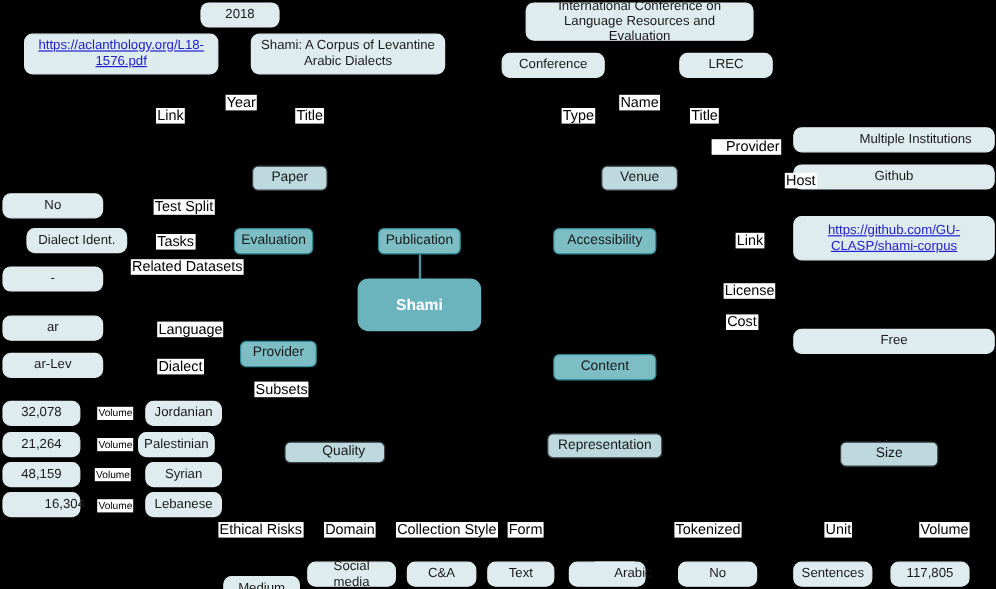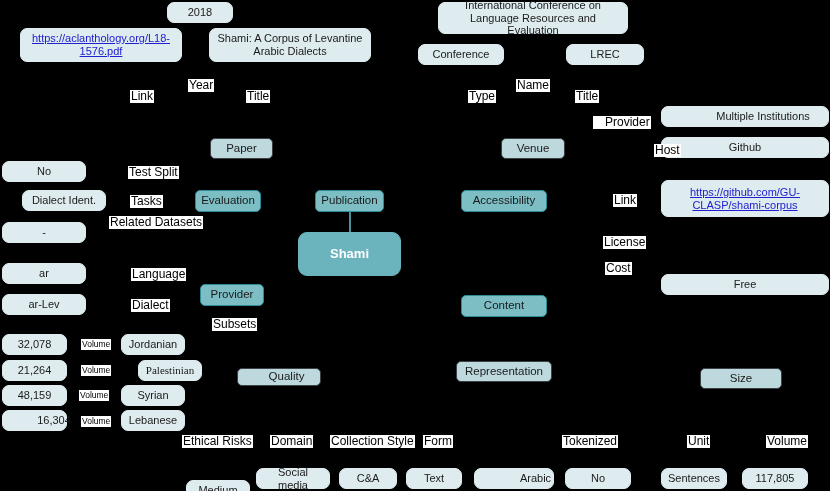--- a/index.html
+++ b/index.html
@@ -162,21 +162,21 @@
 
   <div class="node leaf" style="left:2px; top:294px; width:84px; height:21px;">ar-Lev</div>
 
   <div class="elabel" style="left:131px; top:268px;">Language</div>
   <div class="elabel" style="left:131px; top:299px;">Dialect</div>
   <div class="elabel" style="left:212px; top:318px;">Subsets</div>
 
   <div class="node teal" style="left:200px; top:284px; width:64px; height:22px;">Provider</div>
 
   <div class="node leaf" style="left:121px; top:334px; width:64px; height:21px;">Jordanian</div>
-  <div class="node leaf" style="left:138px; top:360px; width:64px; height:21px;font-family:Liberation Serif, serif;">Palestinian</div>
+  <div class="node leaf" style="left:115px; top:360px; width:64px; height:21px;">Palestinian</div>
   <div class="node leaf" style="left:121px; top:385px; width:64px; height:21px;">Syrian</div>
   <div class="node leaf" style="left:121px; top:410px; width:64px; height:21px;">Lebanese</div>
 
   <div class="node leaf" style="left:2px; top:334px; width:65px; height:21px;">32,078</div>
   <div class="node leaf" style="left:2px; top:360px; width:65px; height:21px;">21,264</div>
   <div class="node leaf" style="left:2px; top:385px; width:65px; height:21px;">48,159</div>
   <div class="node leaf" style="left:2px; top:410px; width:65px; height:21px;padding-left:44px;">16,304</div>
 
   <div class="elabel sm" style="left:81px; top:339px;">Volume</div>
   <div class="elabel sm" style="left:81px; top:365px;">Volume</div>
@@ -197,18 +197,18 @@
   <div class="elabel" style="left:423px; top:435px;">Form</div>
   <div class="elabel" style="left:496px; top:428px;margin-top:40px;">Script</div>
   <div class="elabel" style="left:562px; top:435px;">Tokenized</div>
   <div class="elabel" style="left:687px; top:435px;">Unit</div>
   <div class="elabel" style="left:766px; top:435px;">Volume</div>
 
   <div class="node leaf" style="left:186px; top:468px; width:64px; height:21px;margin-top:12px;">Medium</div>
   <div class="node leaf" style="left:256px; top:468px; width:74px; height:21px;">Social media</div>
   <div class="node leaf" style="left:339px; top:468px; width:58px; height:21px;">C&amp;A</div>
   <div class="node leaf" style="left:406px; top:468px; width:56px; height:21px;">Text</div>
-  <div class="node leaf" style="left:474px; top:468px; width:80px; height:21px;padding-left:48px;">Arabic</div>
+  <div class="node leaf" style="left:474px; top:468px; width:64px; height:21px;padding-left:48px;">Arabic</div>
   <div class="node leaf" style="left:565px; top:468px; width:66px; height:21px;">No</div>
   <div class="node leaf" style="left:661px; top:468px; width:66px; height:21px;">Sentences</div>
   <div class="node leaf" style="left:742px; top:468px; width:66px; height:21px;">117,805</div>
 
 </div>
 
 </body></html>

